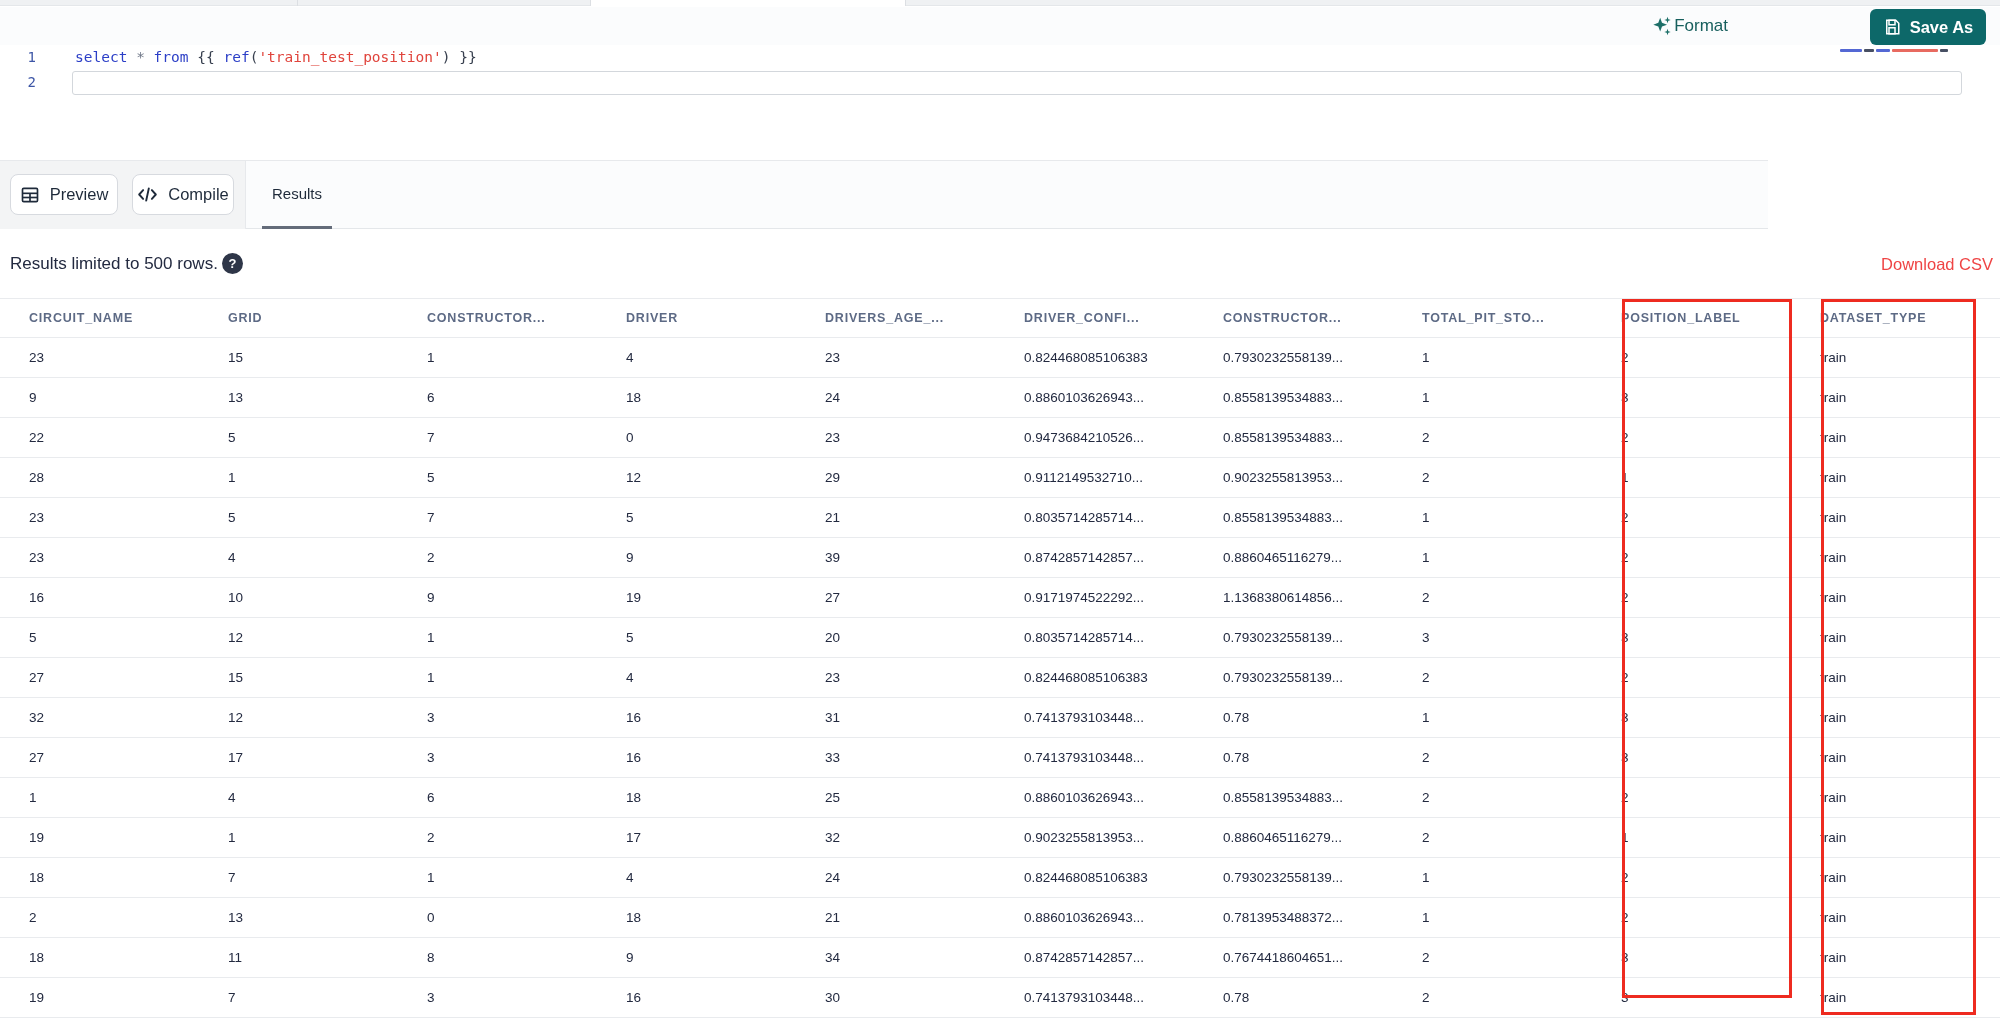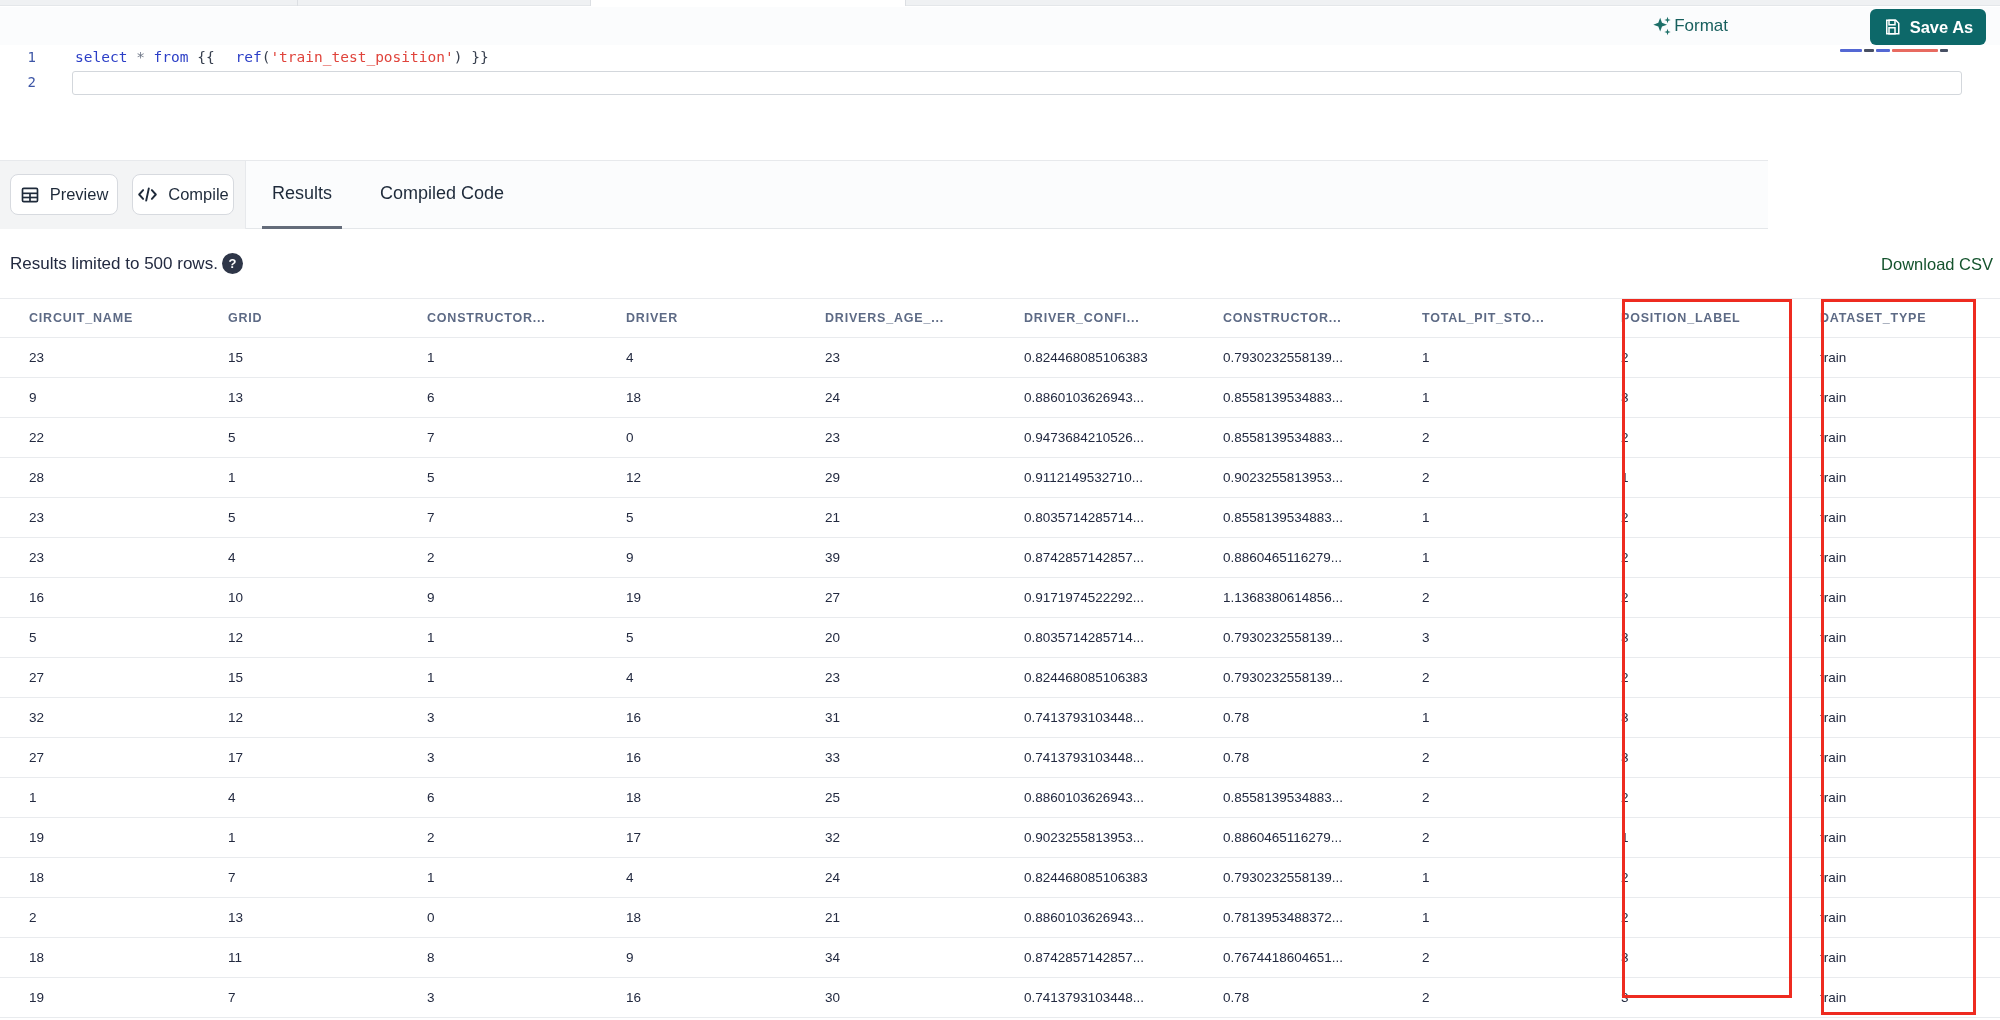--- a/index.html
+++ b/index.html
@@ -20,51 +20,51 @@
                 border-radius:6px; color:#fff; display:flex; align-items:center; justify-content:center;
                 gap:9px; font-size:16.5px; font-weight:bold; cursor:pointer; }
 
   
   .editor { position:absolute; left:0; top:45px; width:2000px; height:115px; background:#fff;
             font-family:"DejaVu Sans Mono", monospace; font-size:14.5px; }
   .gutter { position:absolute; left:0; top:0; width:48px; }
   .lnum { height:25px; line-height:25px; text-align:right; padding-right:12px; color:#3d56a6; font-size:14px; }
   .codeline { position:absolute; left:75px; top:0; height:25px; line-height:25px; white-space:pre; }
   .tok-kw  { color:#2c3fc7; }
-  .tok-fn  { color:#2c3fc7;margin-left:12px; }
+  .tok-fn  { color:#2c3fc7; }
   .tok-op  { color:#6e7687; }
   .tok-pl  { color:#38404f; }
   .tok-str { color:#e0443c; }
   .active-line-box { position:absolute; left:72px; top:26px; width:1890px; height:24px;
                      border:1px solid #d3d7dc; border-radius:3px; background:#fff; }
   .minimap { position:absolute; right:40px; top:1px; width:120px; height:8px; display:flex; gap:2px; align-items:center; }
   .minimap span { height:3px; border-radius:1px; display:inline-block; }
 
   
   .panel-header { position:absolute; left:0; top:160px; width:1768px; height:69px; background:#fbfcfd;
                   border-top:1px solid #e7e9ec; border-bottom:1px solid #e4e7ea; }
   .panel-left { position:absolute; left:0; top:0; width:246px; height:68px; background:#f3f4f5;
                 border-right:1px solid #e7e9ec; }
   .btn { position:absolute; top:13px; height:41px; background:#fff; border:1px solid #d7dadf;
          border-radius:8px; display:flex; align-items:center; justify-content:center; gap:10px;
          font-size:16.5px; color:#1e2a3a; cursor:pointer; }
   .btn-preview { left:10px; width:108px; }
   .btn-compile { left:132px; width:102px; }
   .tabs { position:absolute; left:262px; top:0; height:68px; display:flex; gap:28px; }
-  .tab { height:68px; display:flex; align-items:center; padding:0 10px; font-size:18px; color:#1e2a3a;
+  .tab { height:68px; display:flex; align-items:center; padding:0 10px; font-size:15px; color:#1e2a3a;
          border-bottom:3px solid transparent; cursor:pointer; }
   .tab.active { border-bottom-color:#646c7a; }
 
   
   .results-meta { position:absolute; left:0; top:230px; width:2000px; height:68px; background:#fff; }
   .limit-text { position:absolute; left:10px; top:23px; font-size:17px; color:#232a40; display:flex;
                 align-items:center; gap:4px; }
   .q-icon { width:21px; height:21px; border-radius:50%; background:#2e3648; color:#fff; font-size:13px;
             font-weight:bold; display:inline-flex; align-items:center; justify-content:center; cursor:pointer; }
-  .download-csv { position:absolute; right:7px; top:25px; font-size:16.5px; color:#14532d; cursor:pointer; }
+  .download-csv { position:absolute; right:7px; top:25px; font-size:16.5px; color:#ef4444; cursor:pointer; }
 
   
   .table-wrap { position:absolute; left:0; top:298px; width:2000px; }
   .trow { display:grid; grid-template-columns:repeat(10, 199px); padding-left:29px; height:40px;
           align-items:center; border-bottom:1px solid #e9ebee; background:#fff; }
   .trow.head { border-top:1px solid #e9ebee; height:40px; }
   .hcell { font-size:12.5px; font-weight:bold; letter-spacing:0.8px; color:#5d6a85; }
   .tcell { font-size:13.5px; color:#232a40; }
 
   
@@ -141,21 +141,20 @@
       <svg width="21" height="21" viewBox="0 0 24 24" fill="none" stroke="#1e2a3a" stroke-width="2.2" stroke-linecap="round" stroke-linejoin="round">
         <polyline points="7,7 2.5,12 7,17"></polyline>
         <polyline points="17,7 21.5,12 17,17"></polyline>
         <line x1="13.5" y1="5" x2="10.5" y2="19"></line>
       </svg>
     </span>
     <span>Compile</span>
   </div>
   <div class="tabs" id="tabs">
       <div class="tab active">Results</div>
-      <div class="tab">Compiled Code</div>
     </div>
 </div>
 
 <div class="results-meta">
   <div class="limit-text">
     <span>Results limited to 500 rows.</span>
     <span class="q-icon">?</span>
   </div>
   <div class="download-csv">Download CSV</div>
 </div>

